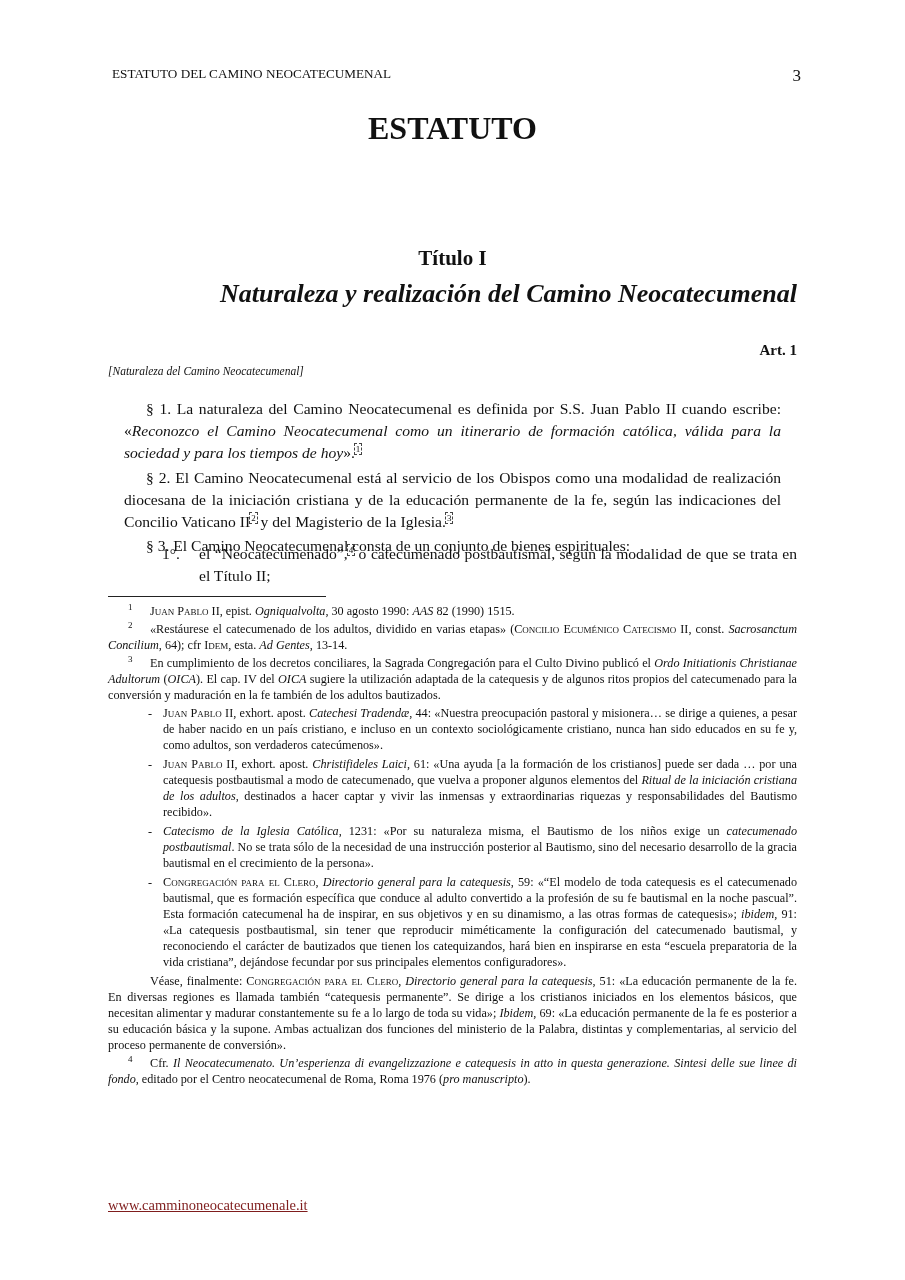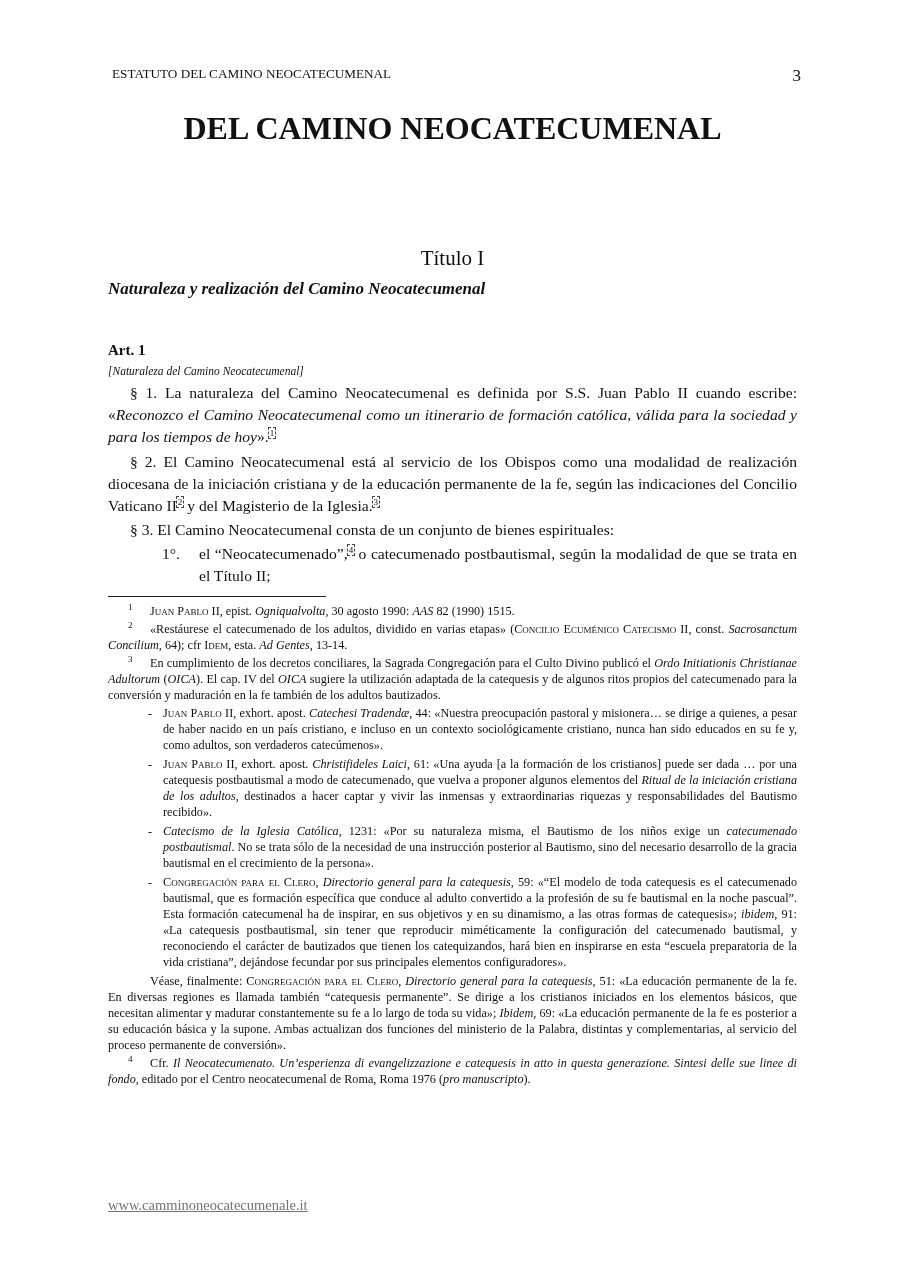--- a/index.html
+++ b/index.html
@@ -14,39 +14,39 @@
   }
   .running-header .title { position: absolute; left: 0; top: 0; }
   .running-header .pageno { position: absolute; right: 0; top: 0; font-size: 17px; }
 
   .doc-title {
     position: absolute; top: 110px; left: 0; width: 689px; text-align: center;
     font-weight: bold; font-size: 32px; line-height: 37px;
   }
   .titulo {
     position: absolute; top: 246px; left: 0; width: 689px; text-align: center;
-    font-weight: normal; font-size: 21px;
+    font-weight: bold; font-size: 21px;
   }
   .titulo-sub {
-    position: absolute; top: 279px; left: 0; width: 689px; text-align: left;
-    font-weight: bold; font-style: italic; font-size: 17px;
+    position: absolute; top: 279px; left: 0; width: 689px; text-align: right;
+    font-weight: bold; font-style: italic; font-size: 26px;
   }
   .art-head {
-    position: absolute; top: 342px; left: 0; width: 689px; text-align: left;
+    position: absolute; top: 342px; left: 0; width: 689px; text-align: right;
     font-weight: bold; font-size: 15px;
   }
   .art-sub {
     position: absolute; top: 365px; left: 0; width: 689px; text-align: left;
     font-style: italic; font-size: 11.5px;
   }
   .body-text {
     position: absolute; left: 0; width: 689px; font-size: 15.6px; line-height: 22px;
     text-align: justify;
   }
-  .body-text p { margin: 0; text-indent: 22px; }
+  .body-text p { margin: 16px; text-indent: 22px; }
   .par1 { top: 382px; }
   .par2 { top: 451px; }
   .par3 { top: 519px; }
   .list-item { position: absolute; left: 54px; top: 543px; width: 635px; font-size: 15.6px; line-height: 22px; text-align: justify; }
   .list-item .num { position: absolute; left: 0; top: 0; }
   .list-item .txt { display: block; margin-left: 37px; }
   sup.ref {
     font-size: 9px; vertical-align: super; line-height: 0;
     outline: 1px dashed #444; padding: 0 1px;
   }
@@ -57,36 +57,36 @@
     text-align: justify;
   }
   .fn { margin: 0 0 2px 0; text-indent: 42px; position: relative; }
   .fn .fnum { position: absolute; left: 20px; top: -4px; text-indent: 0; font-size: 9px; }
   .fn-cont { margin: 2px 0 2px 0; text-indent: 42px; }
   .dash-list { margin: 2px 0 0 0; padding: 0; list-style: none; }
   .dash-list li { position: relative; margin: 0 0 3px 55px; }
   .dash-list li::before { content: "-"; position: absolute; left: -15px; top: 0; }
   .sc { font-variant: small-caps; }
   .footer-link {
-    position: absolute; top: 1197px; left: 0; font-size: 14.5px; color: #737373; text-decoration: underline;
+    position: absolute; top: 1197px; left: 0; font-size: 14.5px; color: #7f1d1d; text-decoration: underline;
   }
   i, em { font-style: italic; }
 </style>
 </head>
 <body>
 
 <div class="page">
 
   <div class="running-header">
     <span class="title">ESTATUTO DEL CAMINO NEOCATECUMENAL</span>
     <span class="pageno">3</span>
   </div>
 
   <div class="doc-title">
-    <div>DEL CAMINO NEOCATECUMENAL</div>
+    <div>ESTATUTO</div>
   </div>
 
   <div class="titulo">Título I</div>
   <div class="titulo-sub">Naturaleza y realización del Camino Neocatecumenal</div>
 
   <div class="art-head">Art. 1</div>
   <div class="art-sub">[Naturaleza del Camino Neocatecumenal]</div>
 
   <div class="body-text par1">
     <p><span>§ 1.  La naturaleza del Camino Neocatecumenal es definida por S.S. Juan Pablo II cuando escribe: «</span><i>Reconozco el Camino Neocatecumenal como un itinerario de formación católica, válida para la sociedad y para los tiempos de hoy</i><span>».</span><sup class="ref">1</sup></p>

